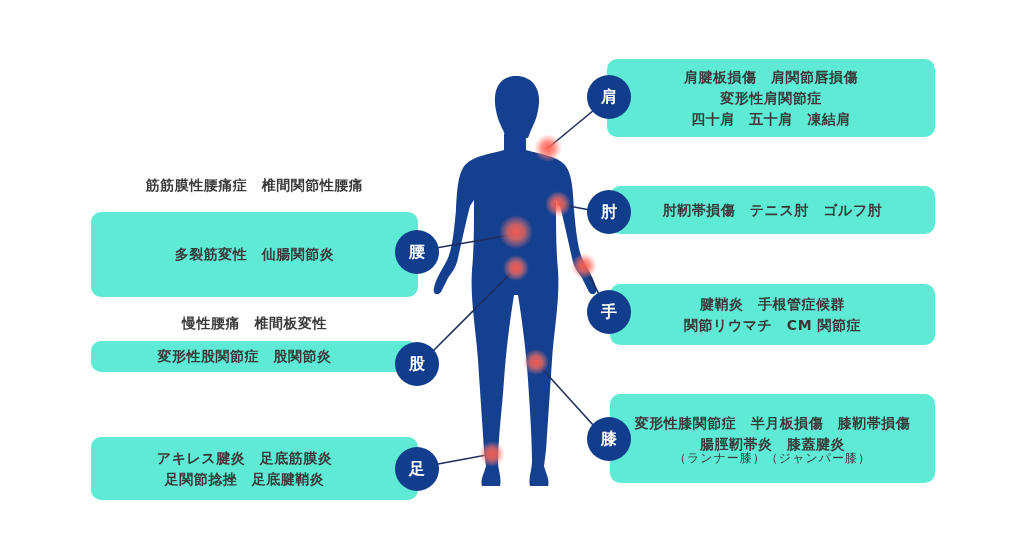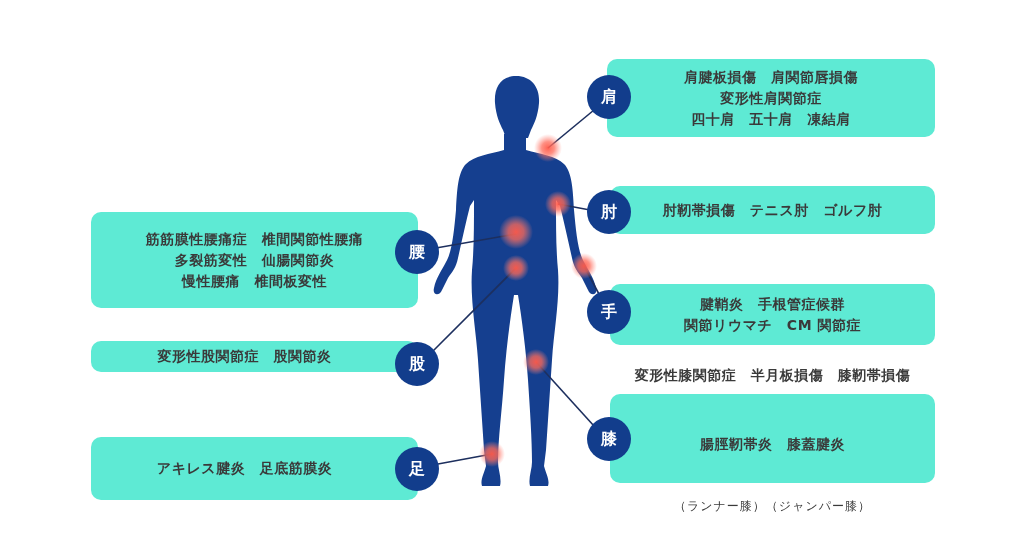--- a/index.html
+++ b/index.html
@@ -72,35 +72,36 @@
   <div class="line">肘靭帯損傷　テニス肘　ゴルフ肘</div>
 </div>
 <div class="badge" style="left:587px; top:190px;">肘</div>
 
 <div class="box" style="left:610px; top:284px; width:325px; height:61px;">
   <div class="line">腱鞘炎　手根管症候群</div>
   <div class="line">関節リウマチ　CM 関節症</div>
 </div>
 <div class="badge" style="left:587px; top:290px;">手</div>
 
-<div class="box" style="left:610px; top:394px; width:325px; height:89px;gap:48px;">
+<div class="box" style="left:610px; top:394px; width:325px; height:89px;">
   <div class="line">変形性膝関節症　半月板損傷　膝靭帯損傷</div>
   <div class="line">腸脛靭帯炎　膝蓋腱炎</div>
   <div class="line sub">（ランナー膝）（ジャンパー膝）</div>
 </div>
 <div class="badge" style="left:587px; top:417px;">膝</div>
 
-<div class="box" style="left:91px; top:212px; width:327px; height:96px;">
+<div class="box" style="left:91px; top:212px; width:327px; height:85px;gap:48px;">
   <div class="line">筋筋膜性腰痛症　椎間関節性腰痛</div>
   <div class="line">多裂筋変性　仙腸関節炎</div>
   <div class="line">慢性腰痛　椎間板変性</div>
 </div>
 <div class="badge" style="left:395px; top:230px;">腰</div>
 
 <div class="box" style="left:91px; top:341px; width:327px; height:31px;">
   <div class="line" style="margin-right:20px;">変形性股関節症　股関節炎</div>
 </div>
 <div class="badge" style="left:395px; top:342px;">股</div>
 
 <div class="box" style="left:91px; top:437px; width:327px; height:63px;">
   <div class="line" style="margin-right:20px;">アキレス腱炎　足底筋膜炎</div>
+  <div class="line" style="margin-right:20px;">足関節捻挫　足底腱鞘炎</div>
 </div>
 <div class="badge" style="left:395px; top:447px;">足</div>
 
 </body></html>

